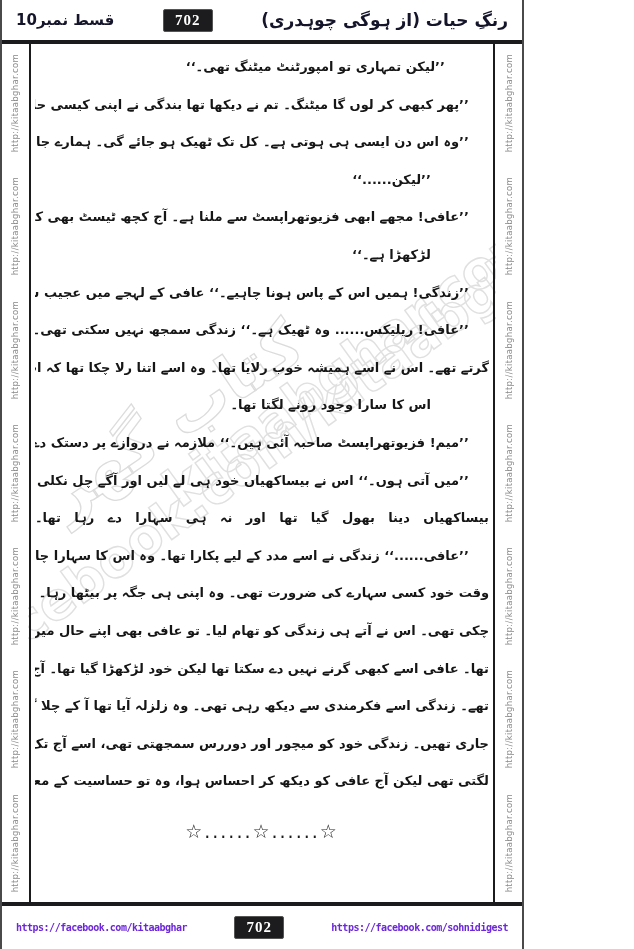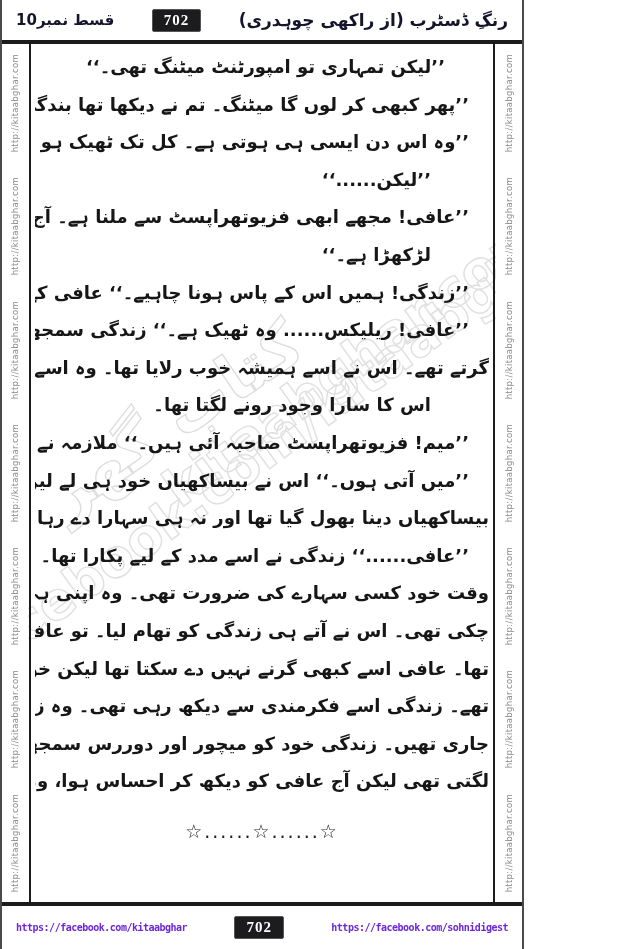--- a/index.html
+++ b/index.html
@@ -48,21 +48,21 @@
   }
   #wm-diag1{font-size:52px;left:-50px;top:640px;transform:rotate(-36deg);transform-origin:left top;}
   #wm-diag2{font-size:52px;left:150px;top:470px;transform:rotate(-36deg);transform-origin:left top;}
   #wm-callig{font-size:64px;left:30px;top:470px;transform:rotate(-34deg);transform-origin:left top;-webkit-text-stroke:1.3px #dcdcdc;direction:rtl;}
   
   #body-text{
     position:absolute;top:48px;left:33px;right:33px;bottom:50px;z-index:3;
     direction:rtl;color:#161616;font-weight:bold;
   }
   .line{
-    height:37.6px;line-height:37.6px;font-size:18px;
+    height:37.6px;line-height:37.6px;font-size:13px;
     text-align:right;white-space:nowrap;overflow:hidden;
   }
   .just{text-align:justify;text-align-last:justify;}
   .indent{padding-right:20px;}
   .offset{padding-right:58px;}
   .offset1{padding-right:44px;}
   #star-sep{
     margin-top:12px;text-align:center;text-align-last:center;direction:ltr;
     font-size:19px;letter-spacing:2px;color:#1a1a1a;height:38px;line-height:38px;font-weight:normal;
   }
@@ -78,21 +78,21 @@
   }
 </style>
 </head>
 <body>
 
 <div id="page">
 
   <div id="header">
     <span class="hdr-episode">قسط نمبر10</span>
     <span class="page-badge">702</span>
-    <span class="hdr-title">رنگِ ڈسٹرب (از راکھی چوہدری)</span>
+    <span class="hdr-title">رنگِ حیات (از ہوگی چوہدری)</span>
   </div>
   <div class="rule-h" id="rule-top"></div>
 
   <div class="side-strip" id="strip-left">
     <span class="side-url">http://kitaabghar.com</span>
     <span class="side-url">http://kitaabghar.com</span>
     <span class="side-url">http://kitaabghar.com</span>
     <span class="side-url">http://kitaabghar.com</span>
     <span class="side-url">http://kitaabghar.com</span>
     <span class="side-url">http://kitaabghar.com</span>

